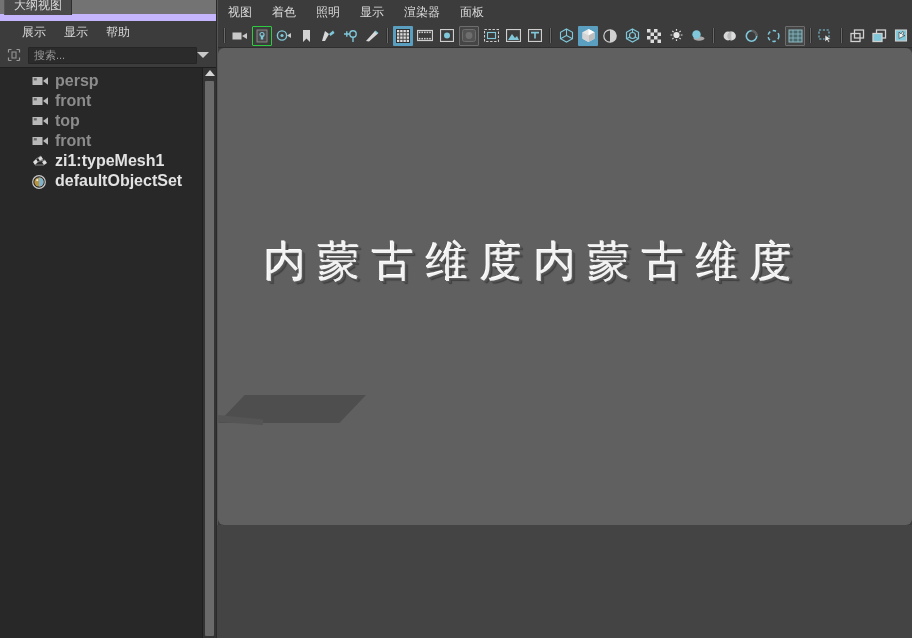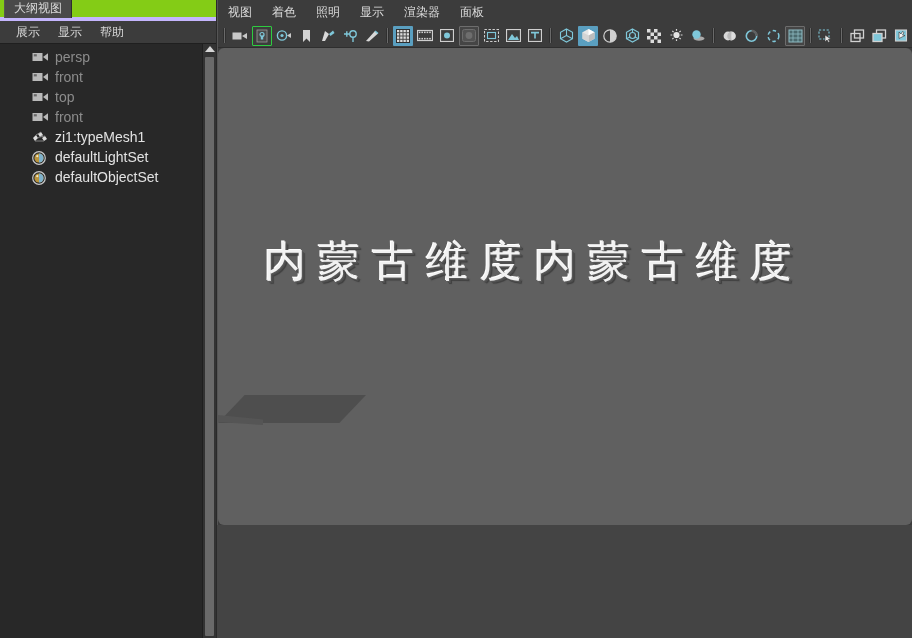--- a/index.html
+++ b/index.html
@@ -28,47 +28,47 @@
     width: 263px;
     height: 638px;
     background: #3c3c3c;
     display: flex;
     flex-direction: column;
     box-sizing: border-box;
     border-right: 1px solid #2a2a2a;
   }
   .tabbar {
     height: 21px;
-    background: #84cc16;
+    background: #737373;
     display: flex;
     align-items: flex-end;
     padding-left: 4px;
     box-sizing: border-box;
-    border-bottom: 4px solid #c4b5fd;
+    border-bottom: 7px solid #c4b5fd;
   }
   .tab {
     background: #4a4a4a;
     color: #d8d8d8;
     font-size: 12px;
     padding: 2px 9px 3px 9px;
     line-height: 14px;
     border-top: 1px solid #555;
     border-left: 1px solid #555;
     border-right: 1px solid #2e2e2e;
     position: relative;
     top: 1px;
     white-space: nowrap;
   }
 
   .menubar {
     height: 22px;
     background: #3c3c3c;
     display: flex;
     align-items: center;
-    padding-left: 16px;
+    padding-left: 22px;
     box-sizing: border-box;
   }
   .menubar .mi {
     color: #d6d6d6;
     font-size: 12px;
     margin-right: 18px;
     white-space: nowrap;
     cursor: default;
   }
 
@@ -131,24 +131,25 @@
   }
   .row {
     height: 20px;
     display: flex;
     align-items: center;
     padding-left: 32px;
     box-sizing: border-box;
     cursor: default;
   }
   .row .lbl {
-    font-size: 14px;
+    font-size: 16px;
     line-height: 14px;
     white-space: nowrap;
     margin-left: 6px;
+    font-weight: bold;
   }
   .row.dim .lbl { color: #8c8c8c; }
   .row.bright .lbl { color: #e2e2e2; }
 
   
   .ico { width: 17px; height: 13px; position: relative; flex: 0 0 auto; }
   .ico svg { display: block; }
 
   
   .vscroll {
@@ -290,20 +291,35 @@
     <div class="tabbar">
       <div class="tab">大纲视图</div>
     </div>
 
     <div class="menubar">
       <div class="mi">展示</div>
       <div class="mi">显示</div>
       <div class="mi">帮助</div>
     </div>
 
+    <div class="searchrow">
+      <div class="filter-icon">
+        <svg width="16" height="16" viewBox="0 0 16 16">
+          <g fill="none" stroke="#9a9a9a" stroke-width="1.2">
+            <path d="M2.5 2.5 h3 M2.5 2.5 v3 M13.5 2.5 h-3 M13.5 2.5 v3
+                     M2.5 13.5 h3 M2.5 13.5 v-3 M13.5 13.5 h-3 M13.5 13.5 v-3"></path>
+          </g>
+          <rect x="6" y="5" width="4" height="6" fill="none" stroke="#8c8c8c" stroke-width="1.2"></rect>
+        </svg>
+      </div>
+      <div class="searchbox">
+        <div class="ph">搜索...</div>
+      </div>
+      <div class="caret-down"></div>
+    </div>
 
     <div class="listwrap">
       <div class="listcol" id="outliner-rows">
           <div class="row dim">
             <span class="ico">
               <svg width="17" height="12" viewBox="0 0 17 12">
                 <rect x="0.5" y="2" width="10" height="8" fill="#b9b9b9"></rect>
                 <rect x="1.8" y="3.2" width="3" height="2.2" fill="#6a6a6a"></rect>
                 <path d="M11 6 L16 2.2 L16 9.8 Z" fill="#b9b9b9"></path>
               </svg>
@@ -357,31 +373,20 @@
           </div>
           <div class="row bright">
             <span class="ico">
               <svg width="14" height="14" viewBox="0 0 14 14">
                 <circle cx="7" cy="7" r="6.3" fill="none" stroke="#c9c9c9" stroke-width="1.2"></circle>
                 <circle cx="7" cy="7" r="4.6" fill="#b9953f"></circle>
                 <path d="M7 2.4 A4.6 4.6 0 0 1 7 11.6 Z" fill="#7fb2cc"></path>
                 <circle cx="5.3" cy="5.2" r="1.1" fill="#f3e6c0"></circle>
               </svg>
             </span>
-            <span class="lbl">defaultLightSet</span>
-          </div>
-          <div class="row bright">
-            <span class="ico">
-              <svg width="14" height="14" viewBox="0 0 14 14">
-                <circle cx="7" cy="7" r="6.3" fill="none" stroke="#c9c9c9" stroke-width="1.2"></circle>
-                <circle cx="7" cy="7" r="4.6" fill="#b9953f"></circle>
-                <path d="M7 2.4 A4.6 4.6 0 0 1 7 11.6 Z" fill="#7fb2cc"></path>
-                <circle cx="5.3" cy="5.2" r="1.1" fill="#f3e6c0"></circle>
-              </svg>
-            </span>
             <span class="lbl">defaultObjectSet</span>
           </div>
         </div>
       <div class="vscroll">
         <div class="uparrow"></div>
         <div class="thumb"></div>
       </div>
     </div>
   </div>
 

